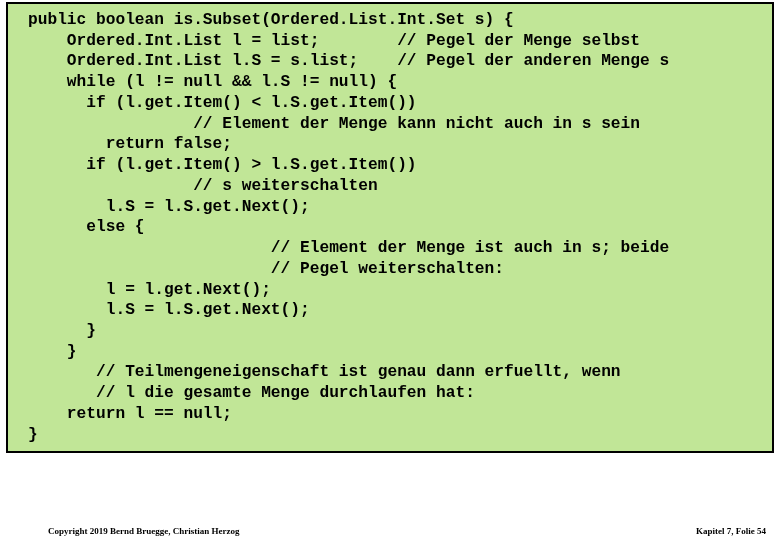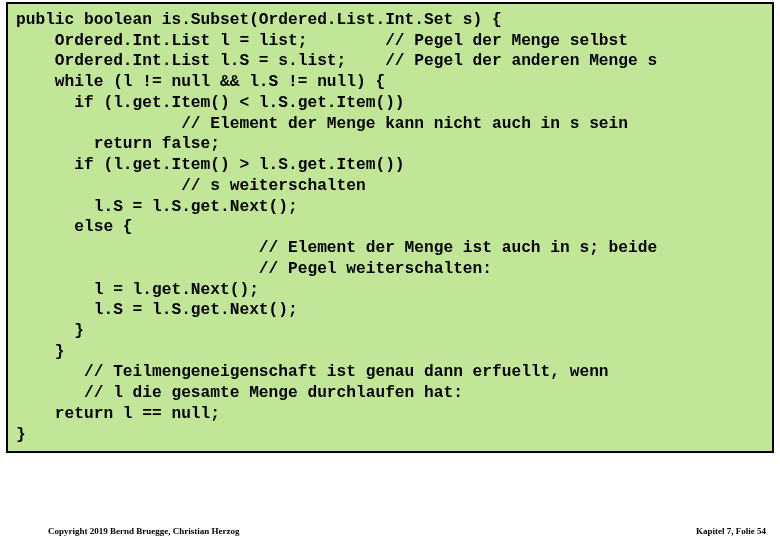--- a/index.html
+++ b/index.html
@@ -28,21 +28,21 @@
   }
   .title .mono {
     font-family: "Courier New", monospace;
     font-style: normal;
     font-weight: bold;
   }
   .codebox {
     border: 2px solid #000;
     background: #c1e697;
     box-sizing: border-box;
-    padding: 6px 8px 6px 8px;
+    padding: 6px 8px 6px 20px;
     margin: 0 2px 0 2px;
   }
   .code {
     font-family: "Courier New", monospace;
     font-weight: bold;
     font-size: 16.2px;
     line-height: 1.28;
     white-space: pre;
     color: #000;
   }

